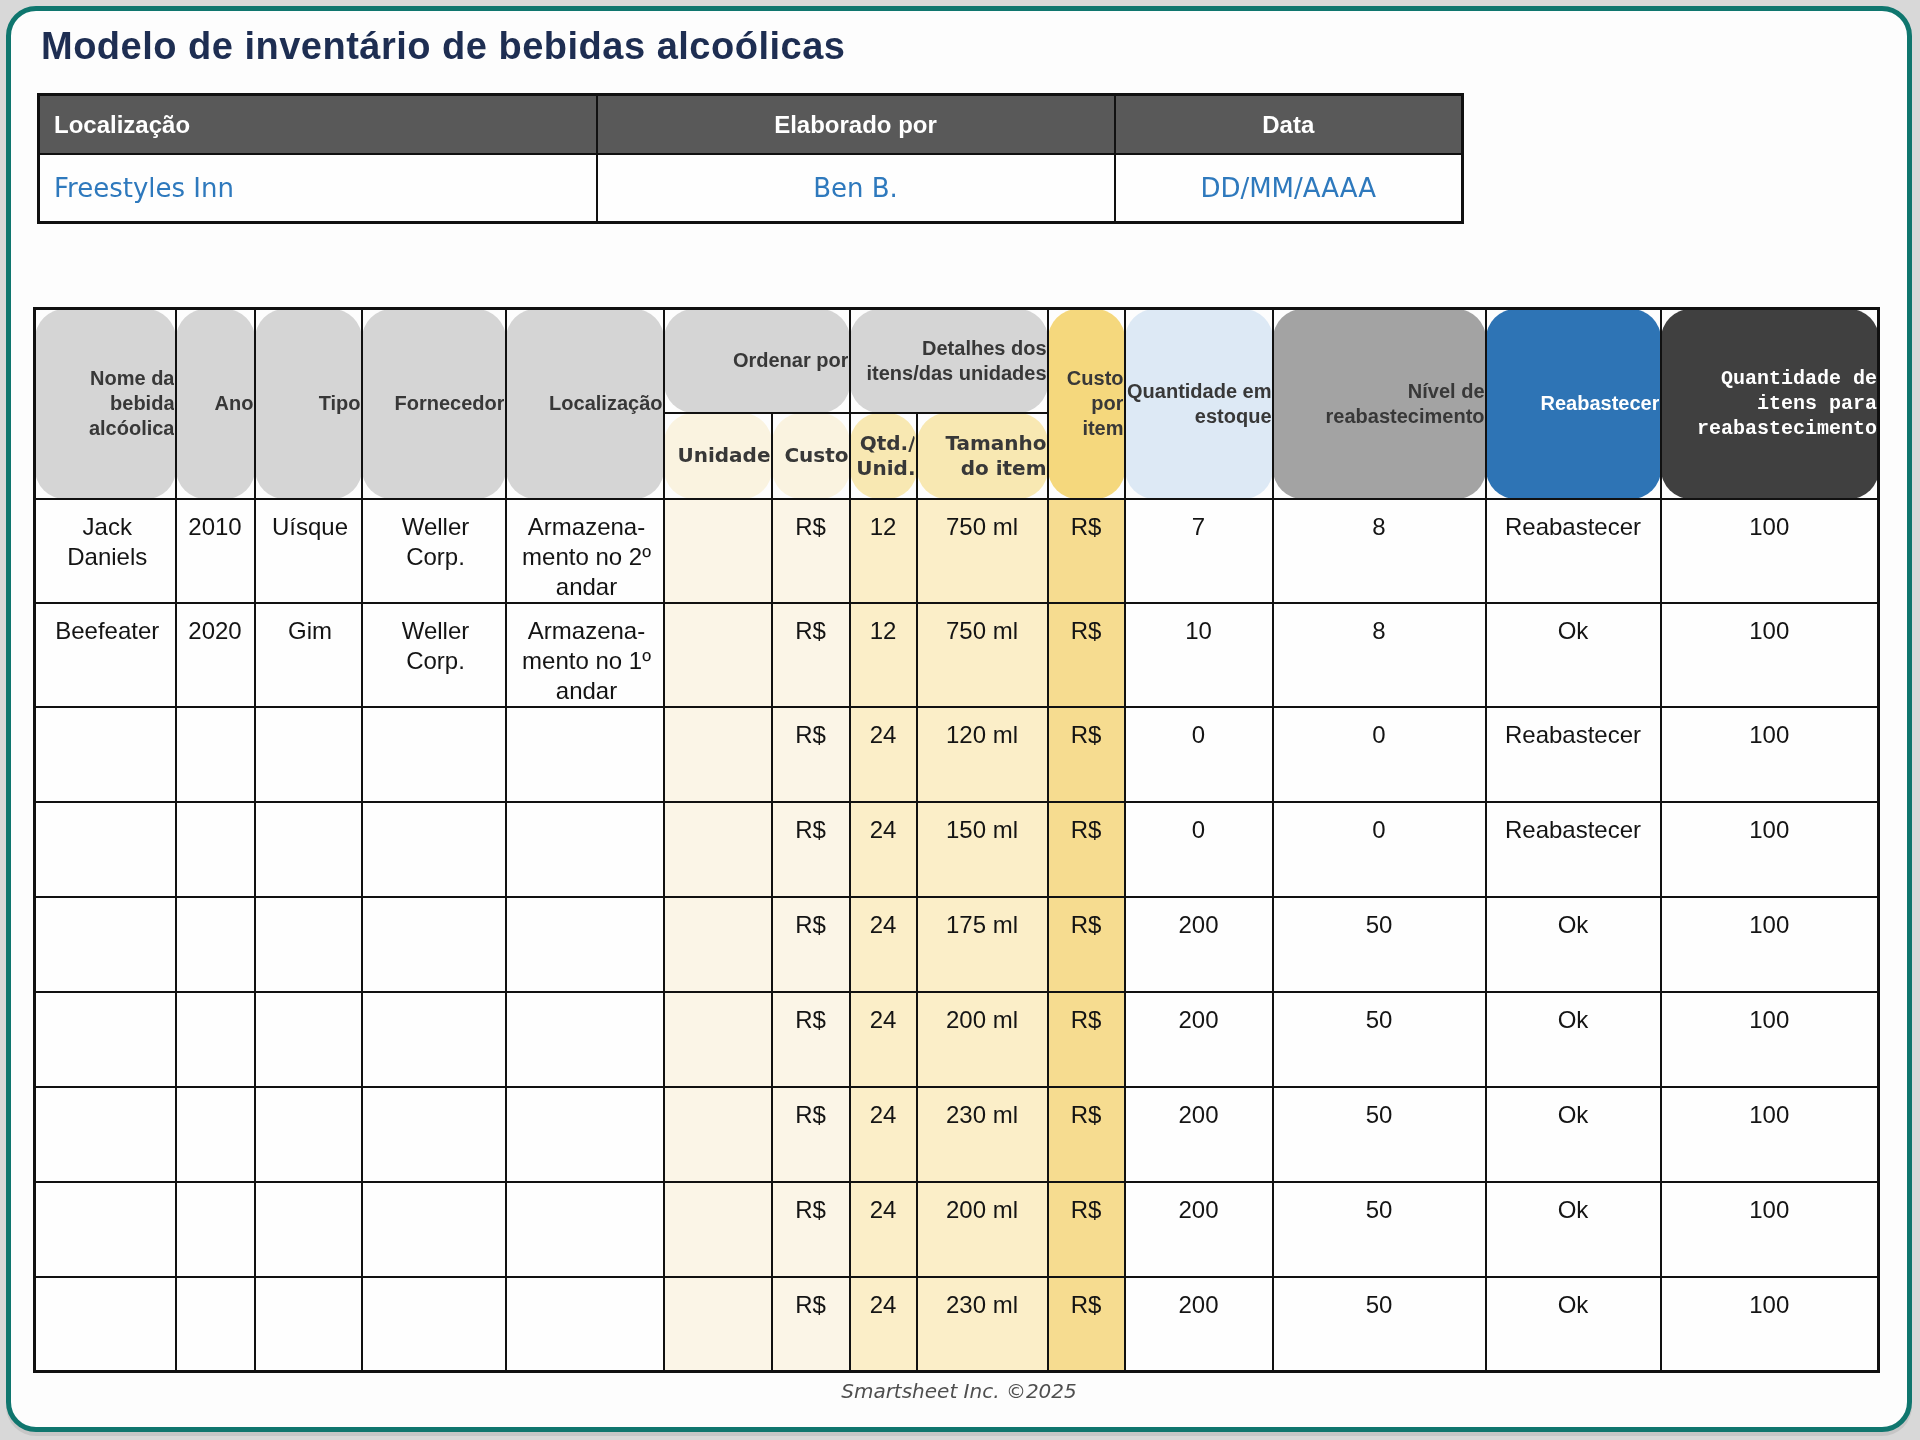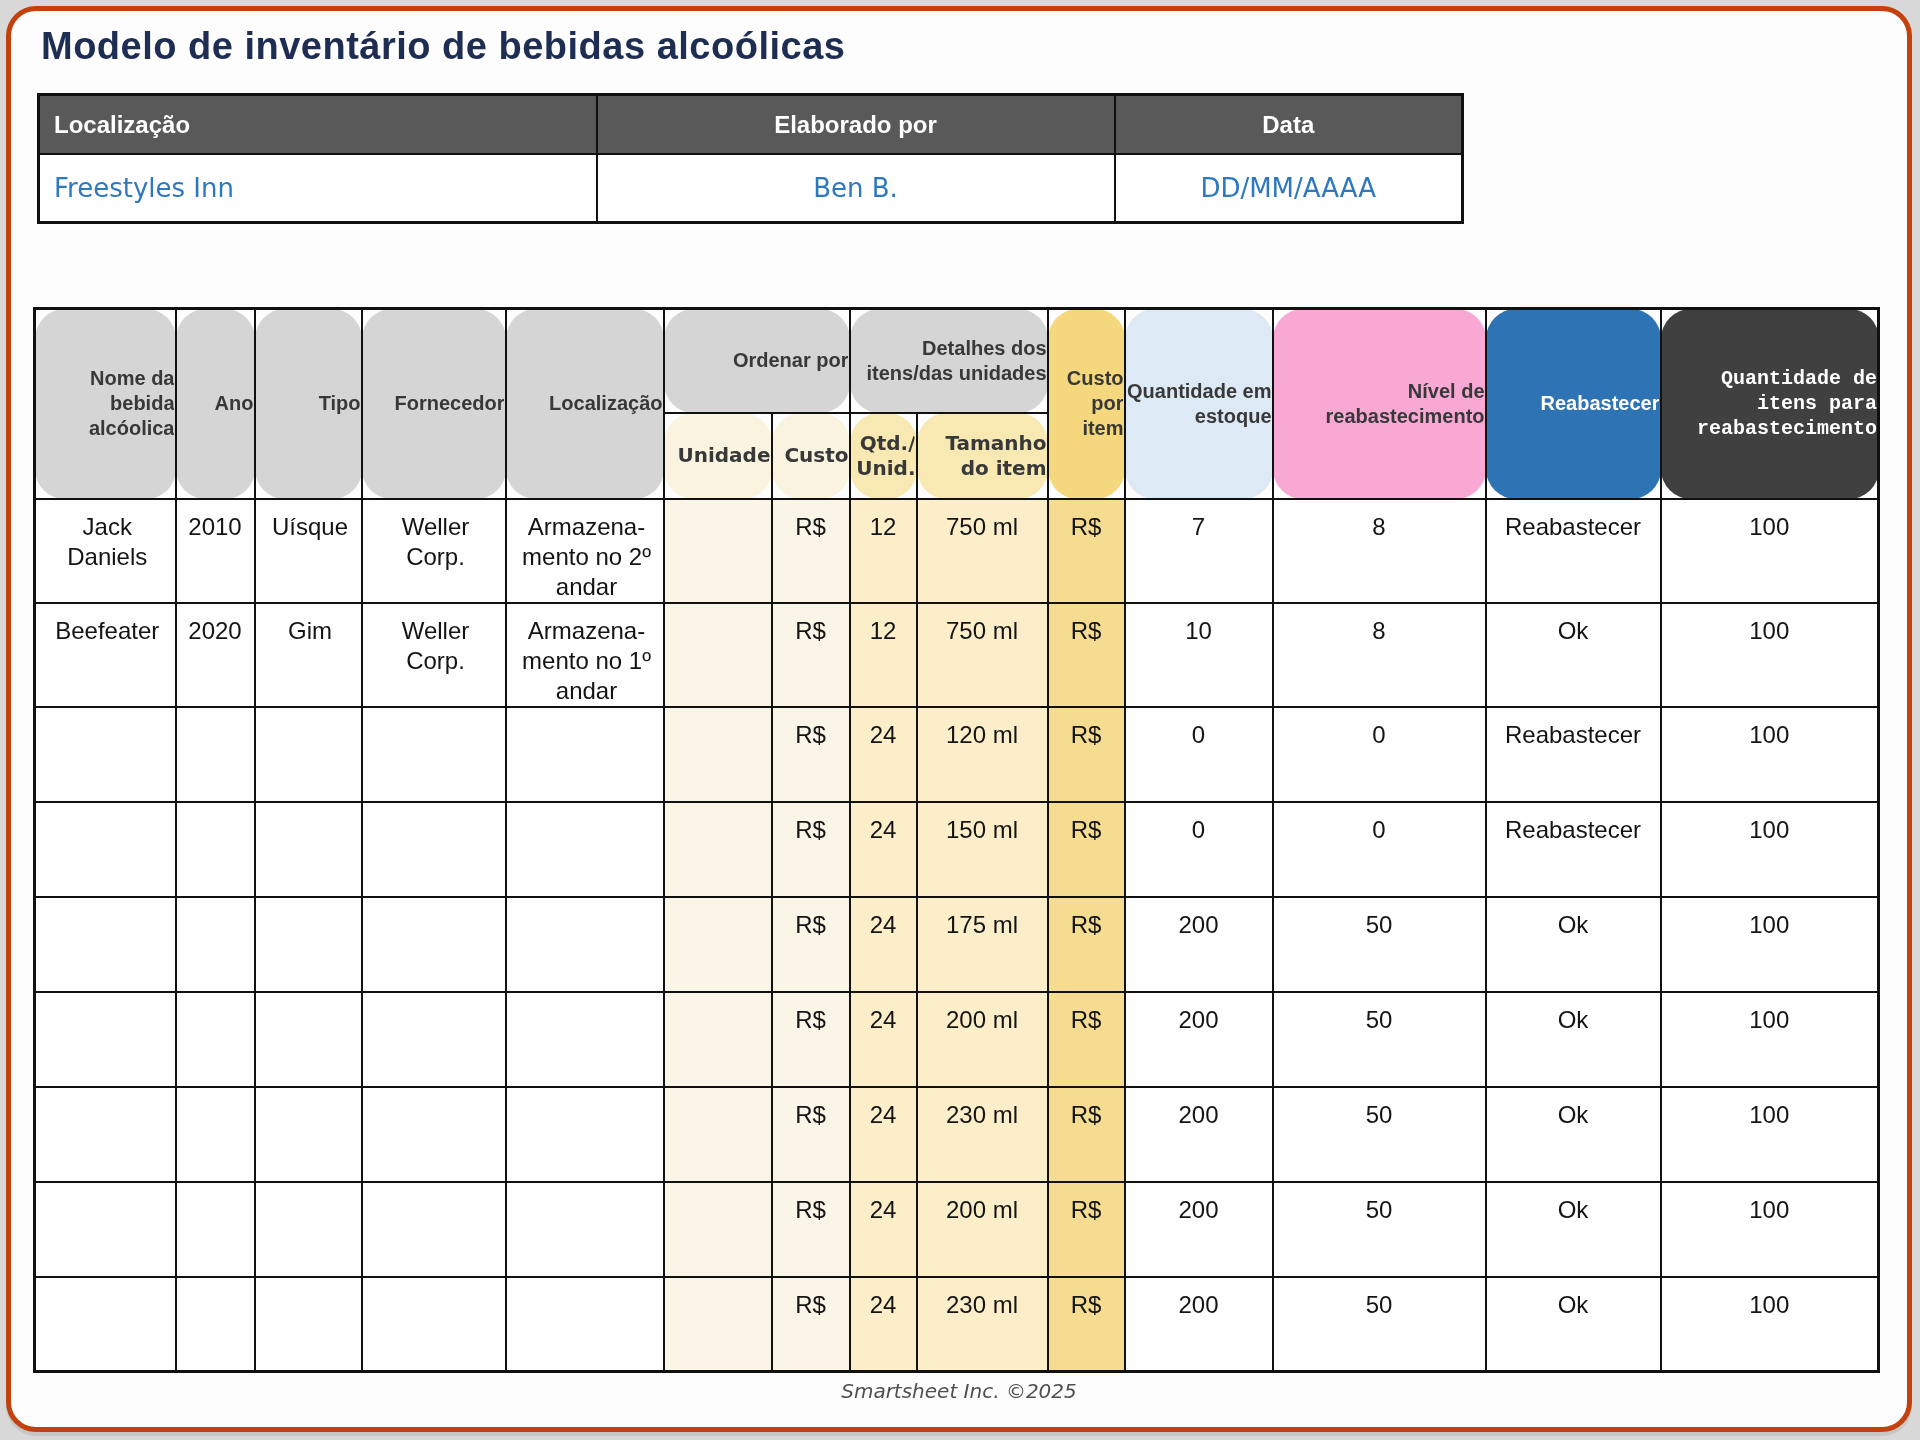--- a/index.html
+++ b/index.html
@@ -1,19 +1,19 @@
 <!DOCTYPE html>
 <html><head>
 <meta charset="utf-8">
 <style>
   html,body{margin:0;padding:0;background:#d8d8d8;}
   body{width:1920px;height:1440px;position:relative;font-family:"Liberation Sans",sans-serif;}
   .card{
     position:absolute;left:6px;top:6px;width:1896px;height:1416px;
-    background:#fdfdfd;border:5px solid #c2410c;border-radius:30px;
+    background:#fdfdfd;border:5px solid #0f766e;border-radius:30px;
     box-shadow:0 4px 0 #c6c6c6;
     overflow:hidden;
   }
   .page-title{
     position:absolute;left:30px;top:14px;
     font-size:38px;font-weight:bold;color:#1e2e52;letter-spacing:.5px;
   }
   table{border-collapse:collapse;table-layout:fixed;}
   td,th{overflow:hidden;}
 
@@ -37,21 +37,21 @@
   .inv-table th,.inv-table td{border:2px solid #111;padding:0;}
   .inv-table thead th{
     font-size:20px;font-weight:bold;color:#383838;
     text-align:right;vertical-align:middle;line-height:1.25;border-radius:30px;
   }
   .row-group{height:104px;}
   .row-sub{height:86px;}
   .hdr-gray{background:#d5d5d5;}
   .hdr-gold{background:#f5d87d;}
   .hdr-blue50{background:#dde9f5;}
-  .hdr-blue100{background:#f9a8d4;}
+  .hdr-blue100{background:#a3a3a3;}
   .hdr-blue600{background:#2e74b5;color:#ffffff !important;}
   .hdr-blue900{background:#404040;color:#ffffff !important;font-family:Liberation Mono, monospace;}
   .sub{
     font-family:"DejaVu Sans",sans-serif;font-weight:normal;
     font-size:22px;color:#2b2b2b;
   }
   .sub-cream{background:#faf3e0;}
   .sub-yellow{background:#f8e8b2;}
 
   .inv-table tbody tr{height:95px;}

